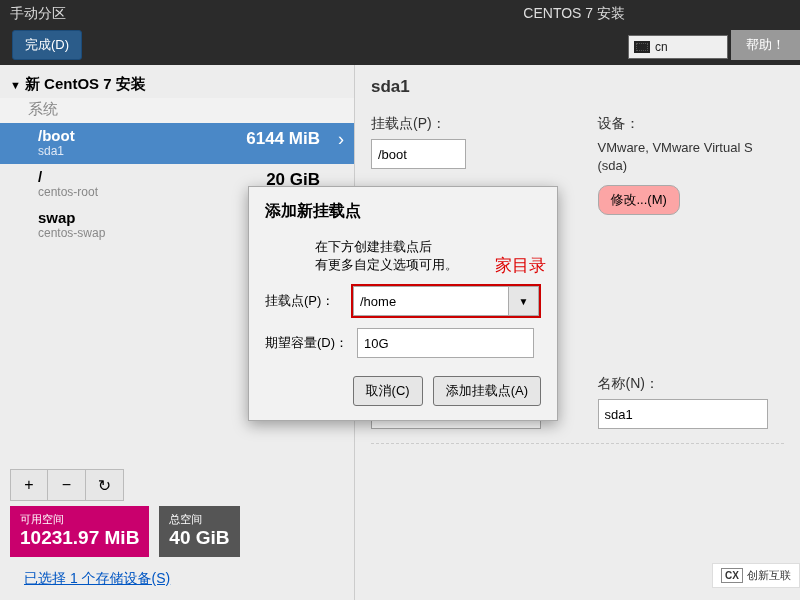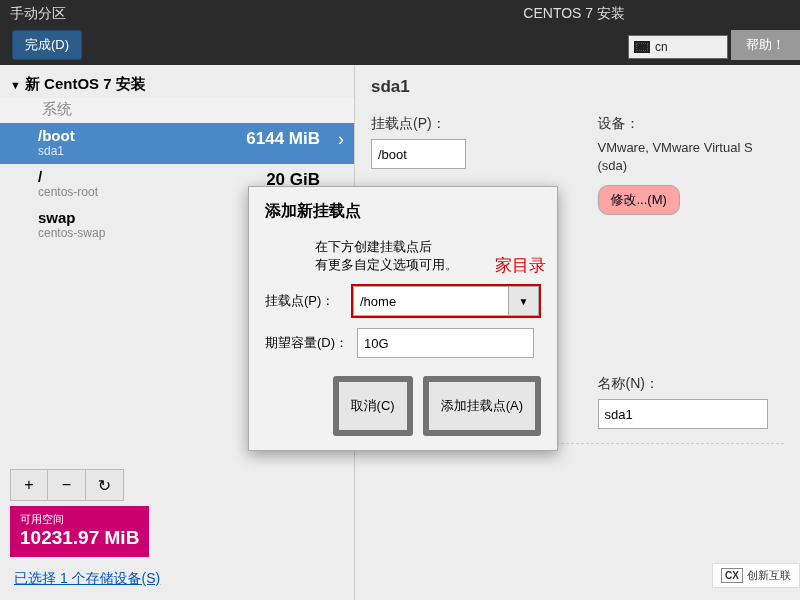--- a/index.html
+++ b/index.html
@@ -14,21 +14,21 @@
   .keyboard-box .kb-icon { width:16px; height:12px; background:#222; margin-right:5px; position:relative; }
   .keyboard-box .kb-icon::after{content:"";position:absolute;inset:2px;border:1px dotted #555;}
   .help-btn { position: absolute; right: 0; top: 30px; background:#999; color:#fff; padding:6px 15px; font-size:13px; border:none; }
 
   .main { display:flex; height: 535px; }
 
   
   .left { width: 355px; border-right: 1px solid #ccc; padding: 10px 0 0 0; display:flex; flex-direction:column; }
   .install-header { padding: 0 10px 4px 10px; font-size:15px; font-weight:bold; display:flex; align-items:center; }
   .install-header .tri { margin-right:4px; font-size:11px; }
-  .system-label { padding: 2px 10px 4px 42px; color:#888; font-size:15px; background:#f2f2f2; }
+  .system-label { padding: 2px 10px 4px 28px; color:#888; font-size:15px; background:#f2f2f2; }
 
   .part-list { }
   .part-row { padding: 4px 12px 6px 38px; cursor:pointer; position:relative; }
   .part-row .pname { font-size:15px; font-weight:bold; }
   .part-row .pdev  { font-size:12px; color:#888; }
   .part-row .psize { position:absolute; right: 34px; top: 6px; font-size:17px; font-weight:bold; }
   .part-row.selected { background:#4a88c7; color:#fff; }
   .part-row.selected .pdev { color:#dfe9f6; }
   .part-row .arrow { position:absolute; right:10px; top:6px; font-size:18px; color:#888; }
   .part-row.selected .arrow { color:#fff; }
@@ -40,21 +40,21 @@
   .sq-btn { width:38px; height:32px; background:#e7e7e7; border:1px solid #bbb; display:flex; align-items:center; justify-content:center; font-size:16px; cursor:pointer; }
   .sq-btn + .sq-btn { border-left:none; }
 
   .space-row { display:flex; gap:10px; padding: 0 10px 6px; }
   .space-box { padding:6px 10px 8px; }
   .space-box .lab { font-size:11px; }
   .space-box .val { font-size:19px; font-weight:bold; }
   .space-free { background:#c9006d; color:#fff; }
   .space-total { background:#555; color:#fff; }
 
-  .storage-link { padding: 6px 10px 12px 14px; }
+  .storage-link { padding: 6px 10px 12px 24px; }
   .storage-link a { color:#0056c3; text-decoration:underline; font-size:14px; }
 
   
   .right { flex:1; padding: 12px 16px; font-size:14px; color:#333; }
   .right h3 { font-size:17px; font-weight:bold; margin-bottom:18px; }
   .field-row { display:flex; gap:40px; }
   .field-col { flex:1; }
   .flabel { font-size:14px; margin-bottom:6px; }
   .txtinput { width: 95px; height:30px; border:1px solid #aaa; padding:0 6px; font-size:13px; background:#fff; }
   .txtinput.wide { width:170px; }
@@ -68,21 +68,21 @@
   .dialog h4 { font-size:16px; font-weight:bold; margin-bottom:16px; }
   .dialog .desc { font-size:13px; margin: 0 0 10px 50px; position:relative; line-height:1.4; }
   .dialog .ann { color:#d00; font-size:17px; position:absolute; right:-5px; top:16px; }
   .dlg-row { display:flex; align-items:center; margin: 10px 0; }
   .dlg-label { width: 92px; font-size:13px; }
   .dlg-input-wrap { display:flex; border:2px solid #c00; }
   .dlg-input { width:156px; height:30px; border:1px solid #aaa; padding:0 6px; font-size:13px; background:#fff; }
   .dlg-drop { width:30px; height:30px; border:1px solid #aaa; border-left:none; background:#e6e6e6; display:flex; align-items:center; justify-content:center; font-size:10px; cursor:pointer; }
   .dlg-input.plain { width:177px; height:30px; border:1px solid #aaa; padding:8px 6px; font-size:13px; }
   .dlg-btns { display:flex; justify-content:flex-end; gap:10px; margin-top:18px; }
-  .dlg-btn { background:#e6e6e6; border:6px solid #737373; border-radius:3px; padding:15px 12px; font-size:13px; cursor:pointer; }
+  .dlg-btn { background:#e6e6e6; border:1px solid #737373; border-radius:3px; padding:5px 12px; font-size:13px; cursor:pointer; }
 
   
   .watermark { position:absolute; right:0; bottom:12px; background:#fff; padding:4px 8px; font-size:11px; color:#333; display:flex; align-items:flex-start; gap:4px; border:1px solid #ddd;}
   .watermark .logo { font-weight:bold; border:1px solid #888; padding:1px 3px; font-size:10px;}
 </style>
 </head>
 <body>
 
 <div class="topbar">
   <div class="title-left">手动分区</div>
@@ -128,20 +128,24 @@
       <div class="sq-btn">+</div>
       <div class="sq-btn">−</div>
       <div class="sq-btn">↻</div>
     </div>
 
     <div class="space-row">
       <div class="space-box space-free">
         <div class="lab">可用空间</div>
         <div class="val">10231.97 MiB</div>
       </div>
+      <div class="space-box space-total">
+        <div class="lab">总空间</div>
+        <div class="val">40 GiB</div>
+      </div>
     </div>
 
     <div class="storage-link">
       <a href="#">已选择 1 个存储设备(S)</a>
     </div>
   </div>
 
   <div class="right">
     <h3>sda1</h3>
 

